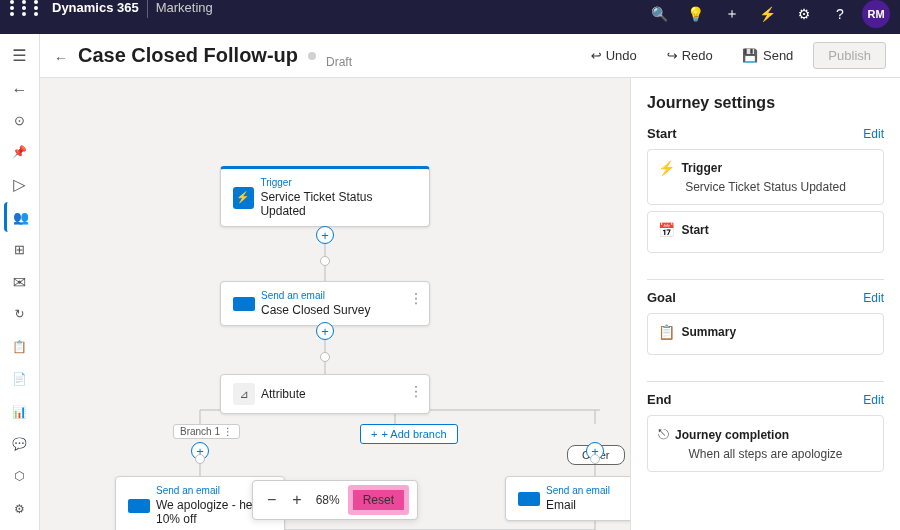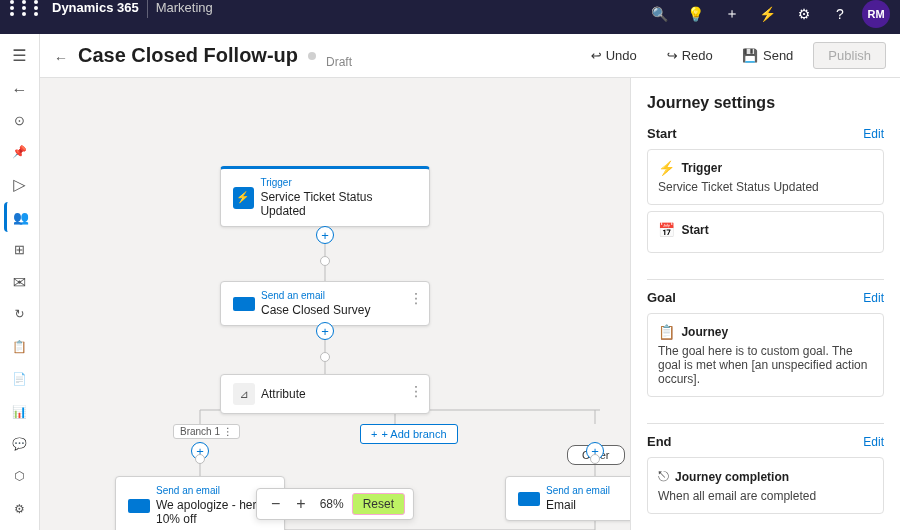--- a/index.html
+++ b/index.html
@@ -54,21 +54,21 @@
 
     
     .canvas { flex: 1; background: #f3f2f1; overflow: hidden; position: relative; }
 
     
     .settings-panel {
       width: 270px; background: white; border-left: 1px solid #e0e0e0;
       overflow-y: auto; padding: 16px;
     }
     .settings-title { font-size: 16px; font-weight: 600; margin-bottom: 14px; color: #1f1f1f; }
-    .settings-section { margin-bottom: 26px; }
+    .settings-section { margin-bottom: 26px; text-align: center; }
     .settings-section-header { display: flex; justify-content: space-between; align-items: center; margin-bottom: 8px; }
     .settings-section-label { font-size: 13px; font-weight: 600; color: #1f1f1f; }
     .settings-edit-link { font-size: 12px; color: #0078d4; cursor: pointer; }
     .settings-card {
       border: 1px solid #e0e0e0; border-radius: 4px; padding: 10px; margin-bottom: 6px; background: white;
     }
     .settings-card-row { display: flex; align-items: center; gap: 6px; margin-bottom: 4px; }
     .settings-card-icon { font-size: 14px; color: #555; }
     .settings-card-title { font-size: 12px; font-weight: 600; color: #1f1f1f; }
     .settings-card-text { font-size: 12px; color: #444; }
@@ -112,21 +112,21 @@
     
     .bottom-toolbar {
       position: absolute; bottom: 10px; left: 50%; transform: translateX(-50%);
       display: flex; align-items: center; gap: 4px; background: white;
       border: 1px solid #ccc; border-radius: 4px; padding: 4px 8px;
       box-shadow: 0 2px 6px rgba(0,0,0,0.1);
     }
     .zoom-btn { border: none; background: none; cursor: pointer; font-size: 16px; color: #444; padding: 2px 6px; }
     .zoom-label { font-size: 12px; color: #333; padding: 0 4px; }
     .reset-btn {
-      border: 1px solid #f9a8d4; background: #bef264; cursor: pointer;
+      border: 5px solid #f9a8d4; background: #ec4899; cursor: pointer;
       font-size: 12px; padding: 3px 10px; border-radius: 3px; color: #333;
     }
 
     svg.flow-svg { position: absolute; top: 0; left: 0; width: 100%; height: 100%; pointer-events: none; }
   </style>
 </head>
 <body>
 
 <div class="top-nav">
   <div class="top-nav-grid">
@@ -358,39 +358,38 @@
         <hr class="settings-divider">
 
         <div class="settings-section">
           <div class="settings-section-header">
             <span class="settings-section-label">Goal</span>
             <span class="settings-edit-link">Edit</span>
           </div>
           <div class="settings-card">
             <div class="settings-card-row">
               <span class="settings-card-icon">📋</span>
-              <span class="settings-card-title">Journey</span>
-            </div>
-            <div class="settings-card-text">The goal here is to custom goal. The goal is met when [an unspecified action occurs].</div>
+              <span class="settings-card-title">Summary</span>
+            </div>
           </div>
         </div>
 
         <hr class="settings-divider">
 
         <div class="settings-section">
           <div class="settings-section-header">
             <span class="settings-section-label">End</span>
             <span class="settings-edit-link">Edit</span>
           </div>
           <div class="settings-card">
             <div class="settings-card-row">
               <span class="settings-card-icon">⎋</span>
               <span class="settings-card-title">Journey completion</span>
             </div>
-            <div class="settings-card-text">When all email are completed</div>
+            <div class="settings-card-text">When all steps are apologize</div>
           </div>
         </div>
 
       </div>
 
     </div>
 
   </div>
 
 </div>

